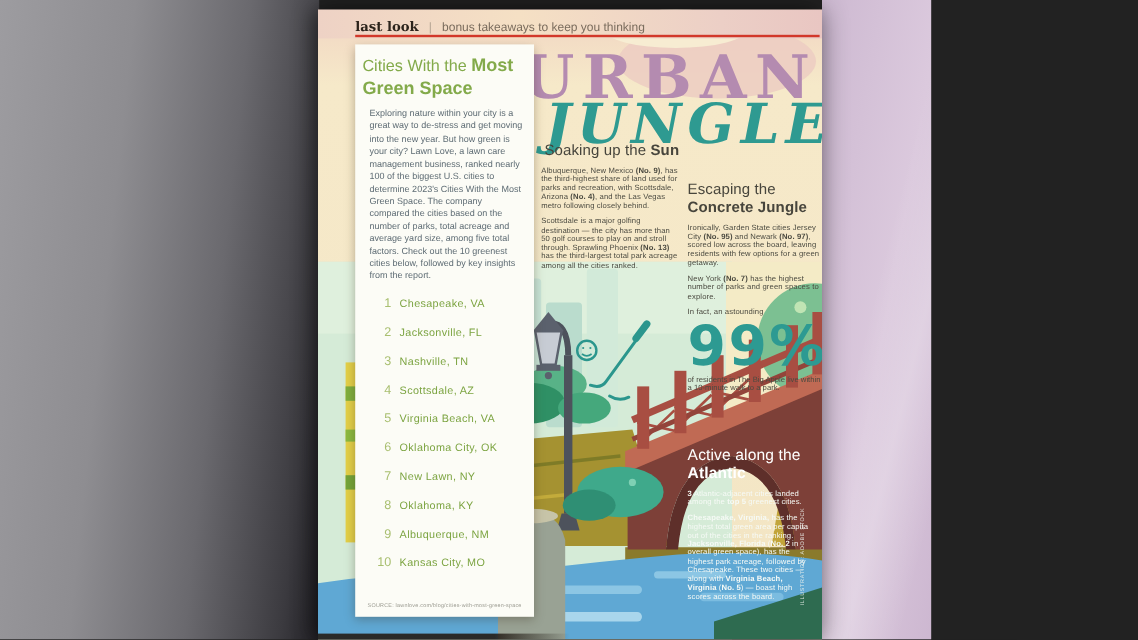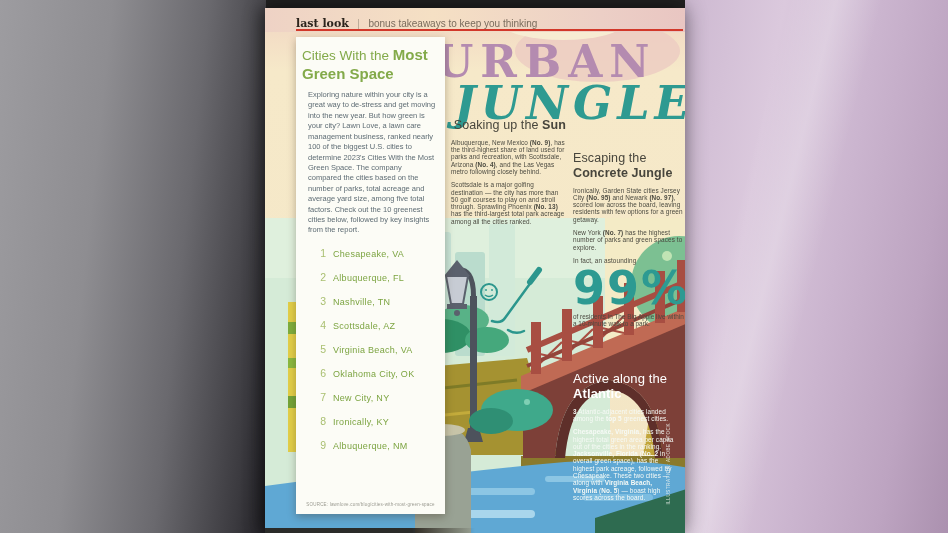--- a/index.html
+++ b/index.html
@@ -1,16 +1,16 @@
 <!DOCTYPE html>
 <html><head>
 <meta charset="utf-8">
 <style>
   html,body{margin:0;padding:0;background:#222;}
-  .stage{position:relative;width:948px;height:533px;overflow:hidden;
+  .stage{position:relative;width:776px;height:533px;overflow:hidden;
          font-family:"Liberation Sans",sans-serif;}
   
   .backdrop-left{position:absolute;left:0;top:0;width:266px;height:533px;
     background:linear-gradient(96deg,#9d9ca0 0%,#8e8d91 35%,#6a696e 65%,#3b3a3f 90%,#232227 100%);}
   .backdrop-right{position:absolute;left:685px;top:0;width:263px;height:533px;
     background:linear-gradient(100deg,#cdb9d1 0%,#dbc9dd 28%,#cbb5cf 55%,#bda4c1 80%,#ab91af 100%);}
   .backdrop-right::after{content:"";position:absolute;left:40px;top:-60px;width:90px;height:650px;
     background:linear-gradient(90deg,rgba(255,255,255,0),rgba(255,255,255,.25),rgba(255,255,255,0));
     transform:rotate(14deg);}
   
@@ -24,21 +24,21 @@
   
   .masthead{position:absolute;left:0;top:0;width:420px;height:24px;
     background:linear-gradient(90deg,#eed2c5,#f5e0c4 40%,#eccfc6 80%,#e9c6c2);}
   .masthead-inner{position:absolute;left:31px;top:5px;white-space:nowrap;}
   .brand{font-family:"DejaVu Serif",serif;font-weight:bold;font-size:11px;color:#2c241c;}
   .pipe{font-size:10px;color:#b3a392;margin:0 4px;}
   .tagline{font-size:10px;color:#7a6c5d;}
   .redrule{position:absolute;left:31px;top:21px;width:387px;height:2px;background:#d2382a;z-index:3;}
   
   .big-title{position:absolute;z-index:2;font-family:"DejaVu Serif",serif;font-weight:bold;line-height:1;}
-  .title-1{left:170px;top:32px;font-size:44px;letter-spacing:7px;color:#b48bb0;}
+  .title-1{left:170px;top:32px;font-size:50px;letter-spacing:7px;color:#b48bb0;}
   .title-2{left:189px;top:72px;font-size:46px;letter-spacing:5px;color:#2e9a91;font-style:italic;}
   
   .illo{position:absolute;left:0;top:210px;width:420px;height:315px;z-index:1;}
   
   .col{position:absolute;z-index:3;color:#4b4a40;}
   .sec-heading{font-size:12.5px;font-weight:400;color:#47453c;line-height:1.18;letter-spacing:.1px;}
   .sec-heading .b{font-weight:bold;}
   .body-p{font-size:6.4px;line-height:1.14;margin-top:6px;letter-spacing:.1px;}
   .body-p .b{font-weight:bold;}
   .sun-col{left:186px;top:110px;width:115px;}
@@ -216,49 +216,53 @@
     <div class="card">
       <div class="card-heading"><span>Cities With the </span><span class="b">Most Green Space</span></div>
       <div class="card-intro">Exploring nature within your city is a great way to de-stress and get moving into the new year. But how green is your city? Lawn Love, a lawn care management business, ranked nearly 100 of the biggest U.S. cities to determine 2023's Cities With the Most Green Space. The company compared the cities based on the number of parks, total acreage and average yard size, among five total factors. Check out the 10 greenest cities below, followed by key insights from the report.</div>
       <div class="card-list">
         <div class="city-row">
           <span class="city-rank">1</span>
           <span class="city-name">Chesapeake, VA</span>
         </div>
         <div class="city-row">
           <span class="city-rank">2</span>
-          <span class="city-name">Albuquerque, FL</span>
+          <span class="city-name">Jacksonville, FL</span>
         </div>
         <div class="city-row">
           <span class="city-rank">3</span>
           <span class="city-name">Nashville, TN</span>
         </div>
         <div class="city-row">
           <span class="city-rank">4</span>
           <span class="city-name">Scottsdale, AZ</span>
         </div>
         <div class="city-row">
           <span class="city-rank">5</span>
           <span class="city-name">Virginia Beach, VA</span>
         </div>
         <div class="city-row">
           <span class="city-rank">6</span>
           <span class="city-name">Oklahoma City, OK</span>
         </div>
         <div class="city-row">
           <span class="city-rank">7</span>
-          <span class="city-name">New City, NY</span>
+          <span class="city-name">New Lawn, NY</span>
         </div>
         <div class="city-row">
           <span class="city-rank">8</span>
-          <span class="city-name">Ironically, KY</span>
+          <span class="city-name">Oklahoma, KY</span>
         </div>
         <div class="city-row">
           <span class="city-rank">9</span>
           <span class="city-name">Albuquerque, NM</span>
+        </div>
+        <div class="city-row">
+          <span class="city-rank">10</span>
+          <span class="city-name">Kansas City, MO</span>
         </div>
       </div>
       <div class="card-source">SOURCE: lawnlove.com/blog/cities-with-most-green-space</div>
     </div>
 
     <div class="credit">ILLUSTRATION: ADOBE STOCK</div>
     <div class="bottom-edge"></div>
   </div>
 </div>
 

